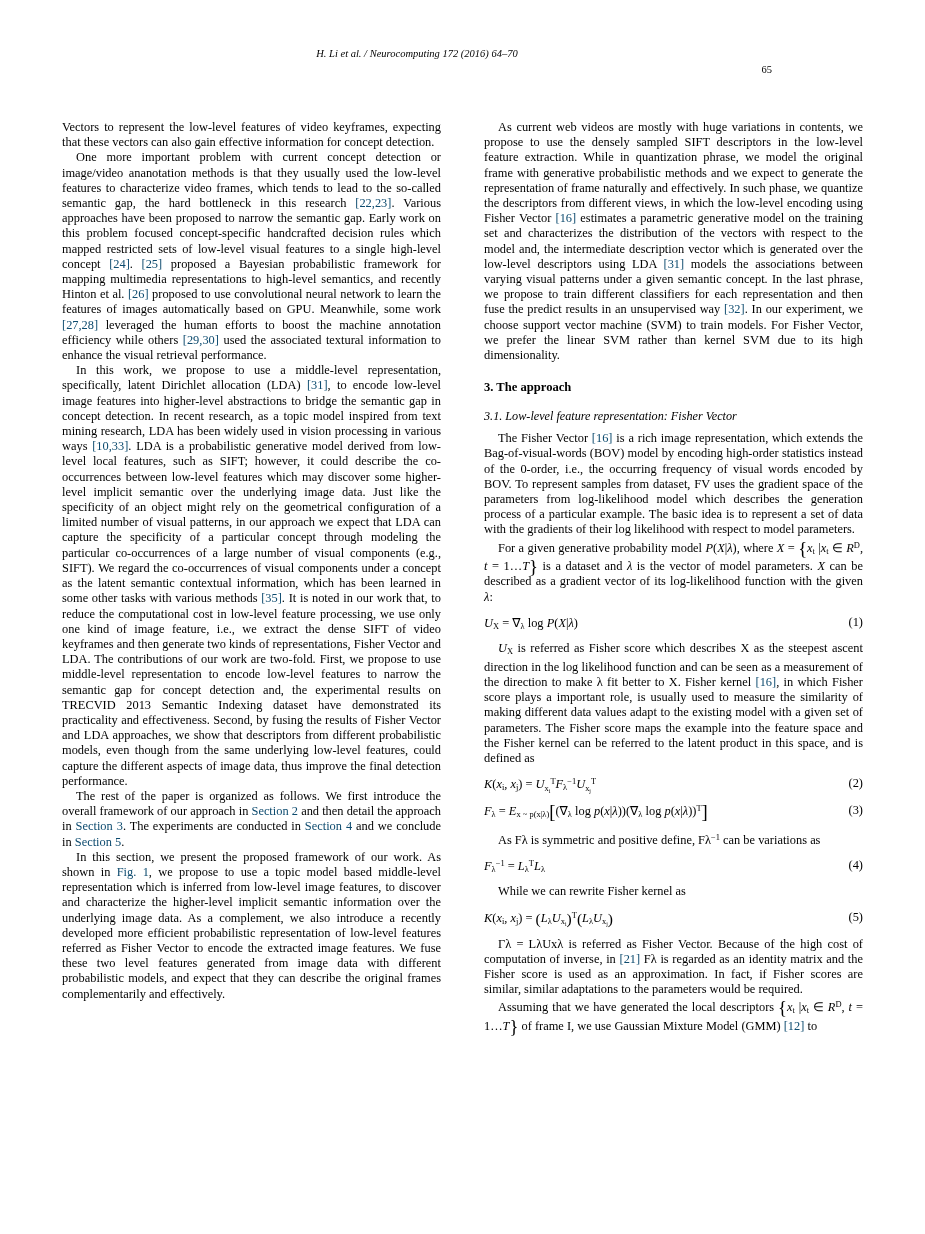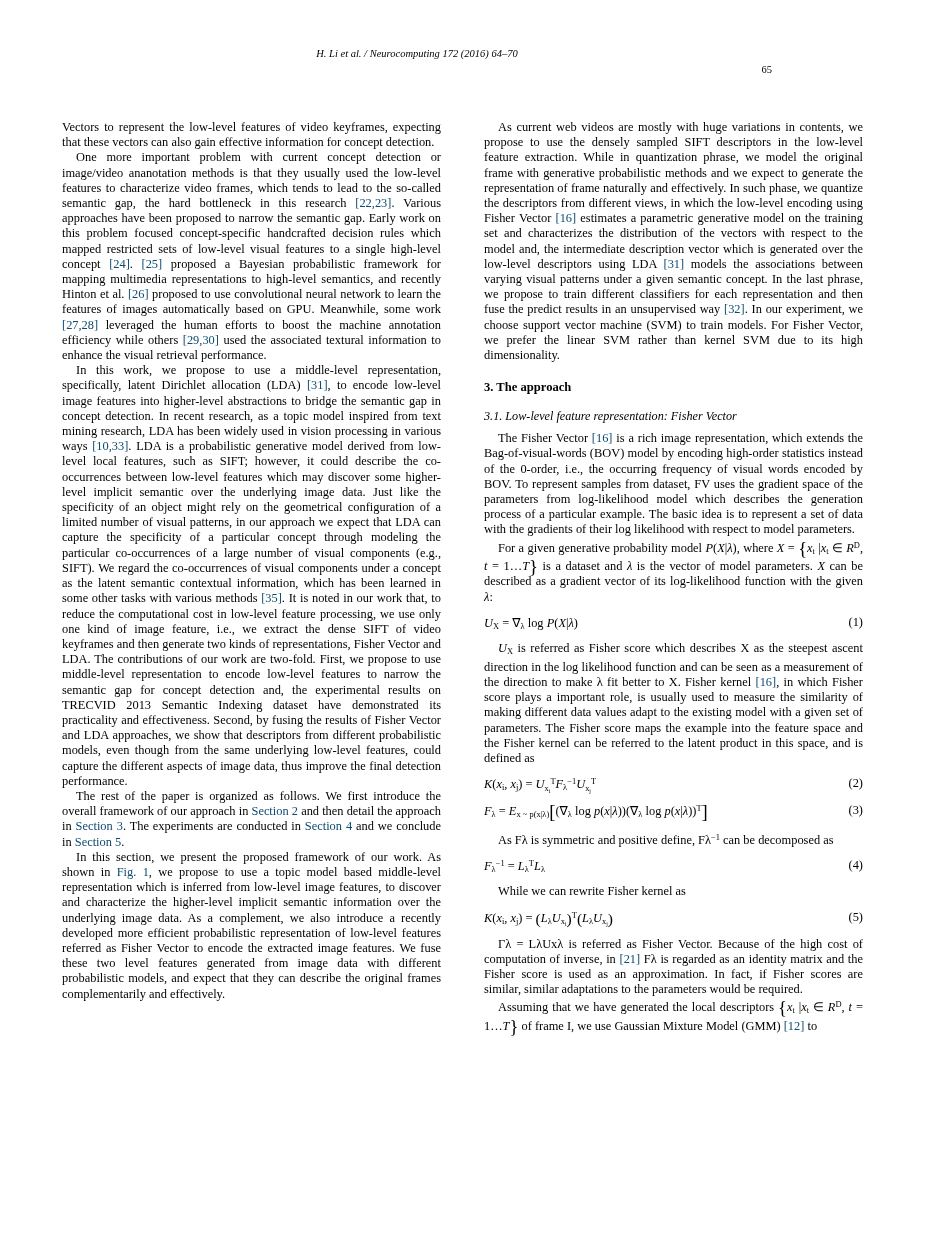--- a/index.html
+++ b/index.html
@@ -172,21 +172,21 @@
       </div>
 
 
       <div class="eq">
         <div class="eq-body">
           <span class="mi">F</span><sub>λ</sub> = <span class="mi">E</span><sub>x ~ p(x|λ)</sub><span class="bigparen">[</span>(∇<sub>λ</sub> log <span class="mi">p</span>(<span class="mi">x</span>|<span class="mi">λ</span>))(∇<sub>λ</sub> log <span class="mi">p</span>(<span class="mi">x</span>|<span class="mi">λ</span>))<sup>T</sup><span class="bigparen">]</span>
         </div>
         <div class="eq-num">(3)</div>
       </div>
 
-      <p class="indent"><span>As Fλ is symmetric and positive define, Fλ</span><sup>−1</sup><span> can be decomposed as</span></p>
+      <p class="indent"><span>As Fλ is symmetric and positive define, Fλ</span><sup>−1</sup><span> can be variations as</span></p>
 
       <div class="eq">
         <div class="eq-body">
           <span class="mi">F</span><sub>λ</sub><sup>−1</sup> = <span class="mi">L</span><sub>λ</sub><sup>T</sup><span class="mi">L</span><sub>λ</sub>
         </div>
         <div class="eq-num">(4)</div>
       </div>
 
       <p class="indent"><span>While we can rewrite Fisher kernel as</span></p>
 

